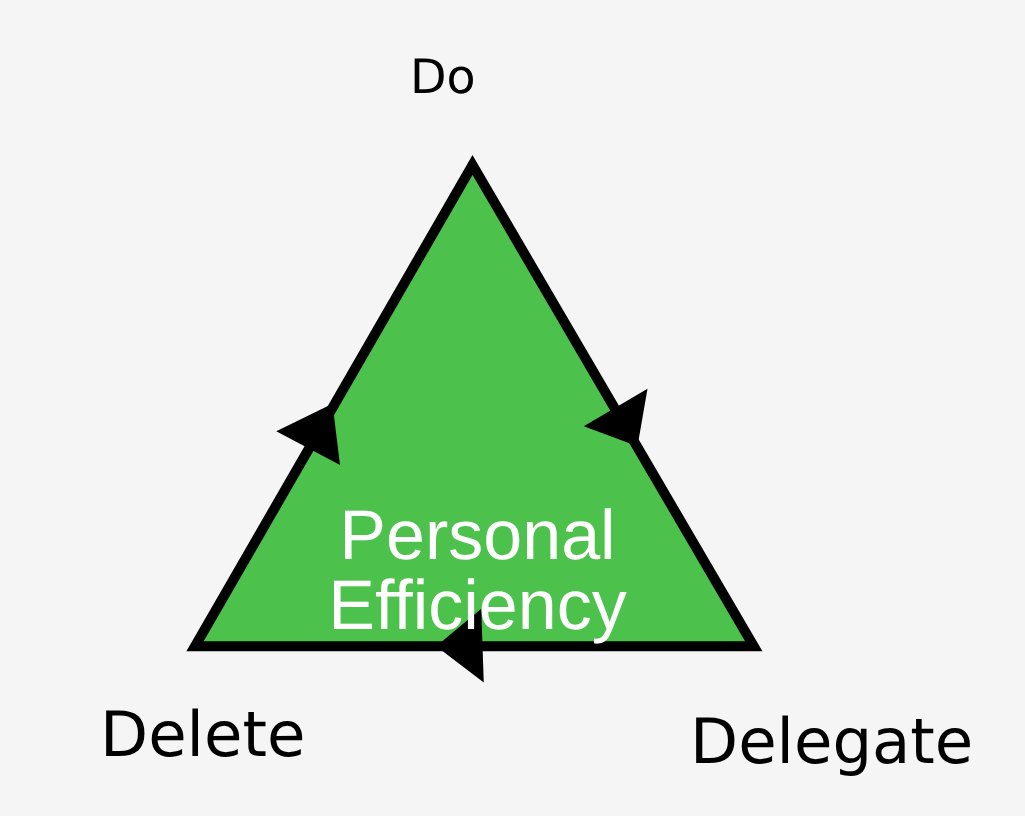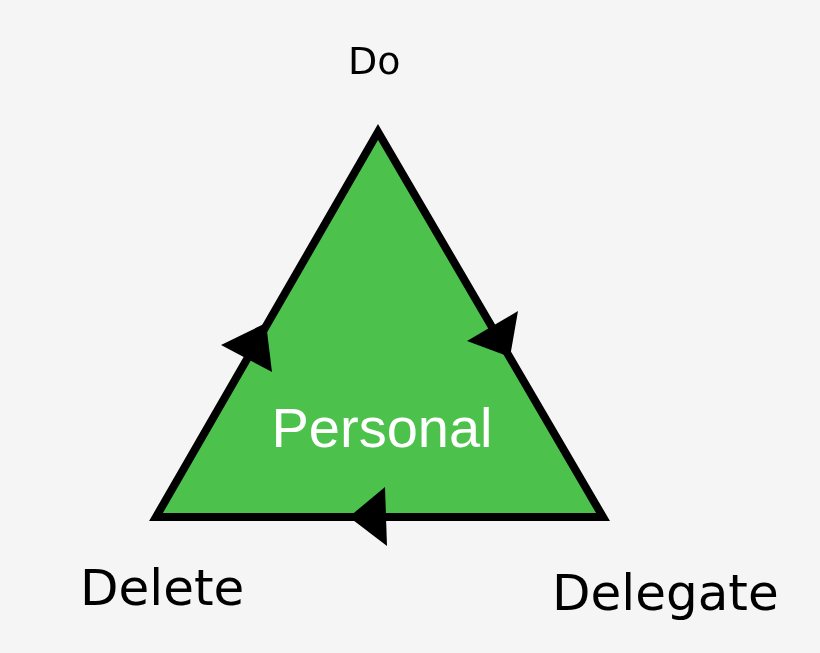--- a/index.html
+++ b/index.html
@@ -10,21 +10,21 @@
       font-family: "DejaVu Sans", sans-serif;
     }
     #diagram { position: absolute; left: 0; top: 0; }
     .label {
       position: absolute;
       color: #000;
       font-family: "DejaVu Sans", sans-serif;
       white-space: nowrap;
       line-height: 1;
     }
-    #label-do { left: 348px; top: 42px; font-size: 38px; }
+    #label-do { left: 328px; top: 42px; font-size: 38px; }
     #label-delete { left: 80px; top: 563px; font-size: 50px; }
     #label-delegate { left: 552px; top: 568px; font-size: 50px; }
     #center-text {
       position: absolute;
       left: 262px; top: 360px;
       width: 240px;
       text-align: center;
       color: #ffffff;
       font-family: "Liberation Sans", sans-serif;
       font-size: 56px;
@@ -44,13 +44,14 @@
 
   <polygon points="349,517 385,487 387,546" fill="#000000"></polygon>
 </svg>
 
 <div id="label-do" class="label">Do</div>
 <div id="label-delete" class="label">Delete</div>
 <div id="label-delegate" class="label">Delegate</div>
 
 <div id="center-text">
   <div>Personal</div>
+  <div>Efficiency</div>
 </div>
 
 </body></html>

